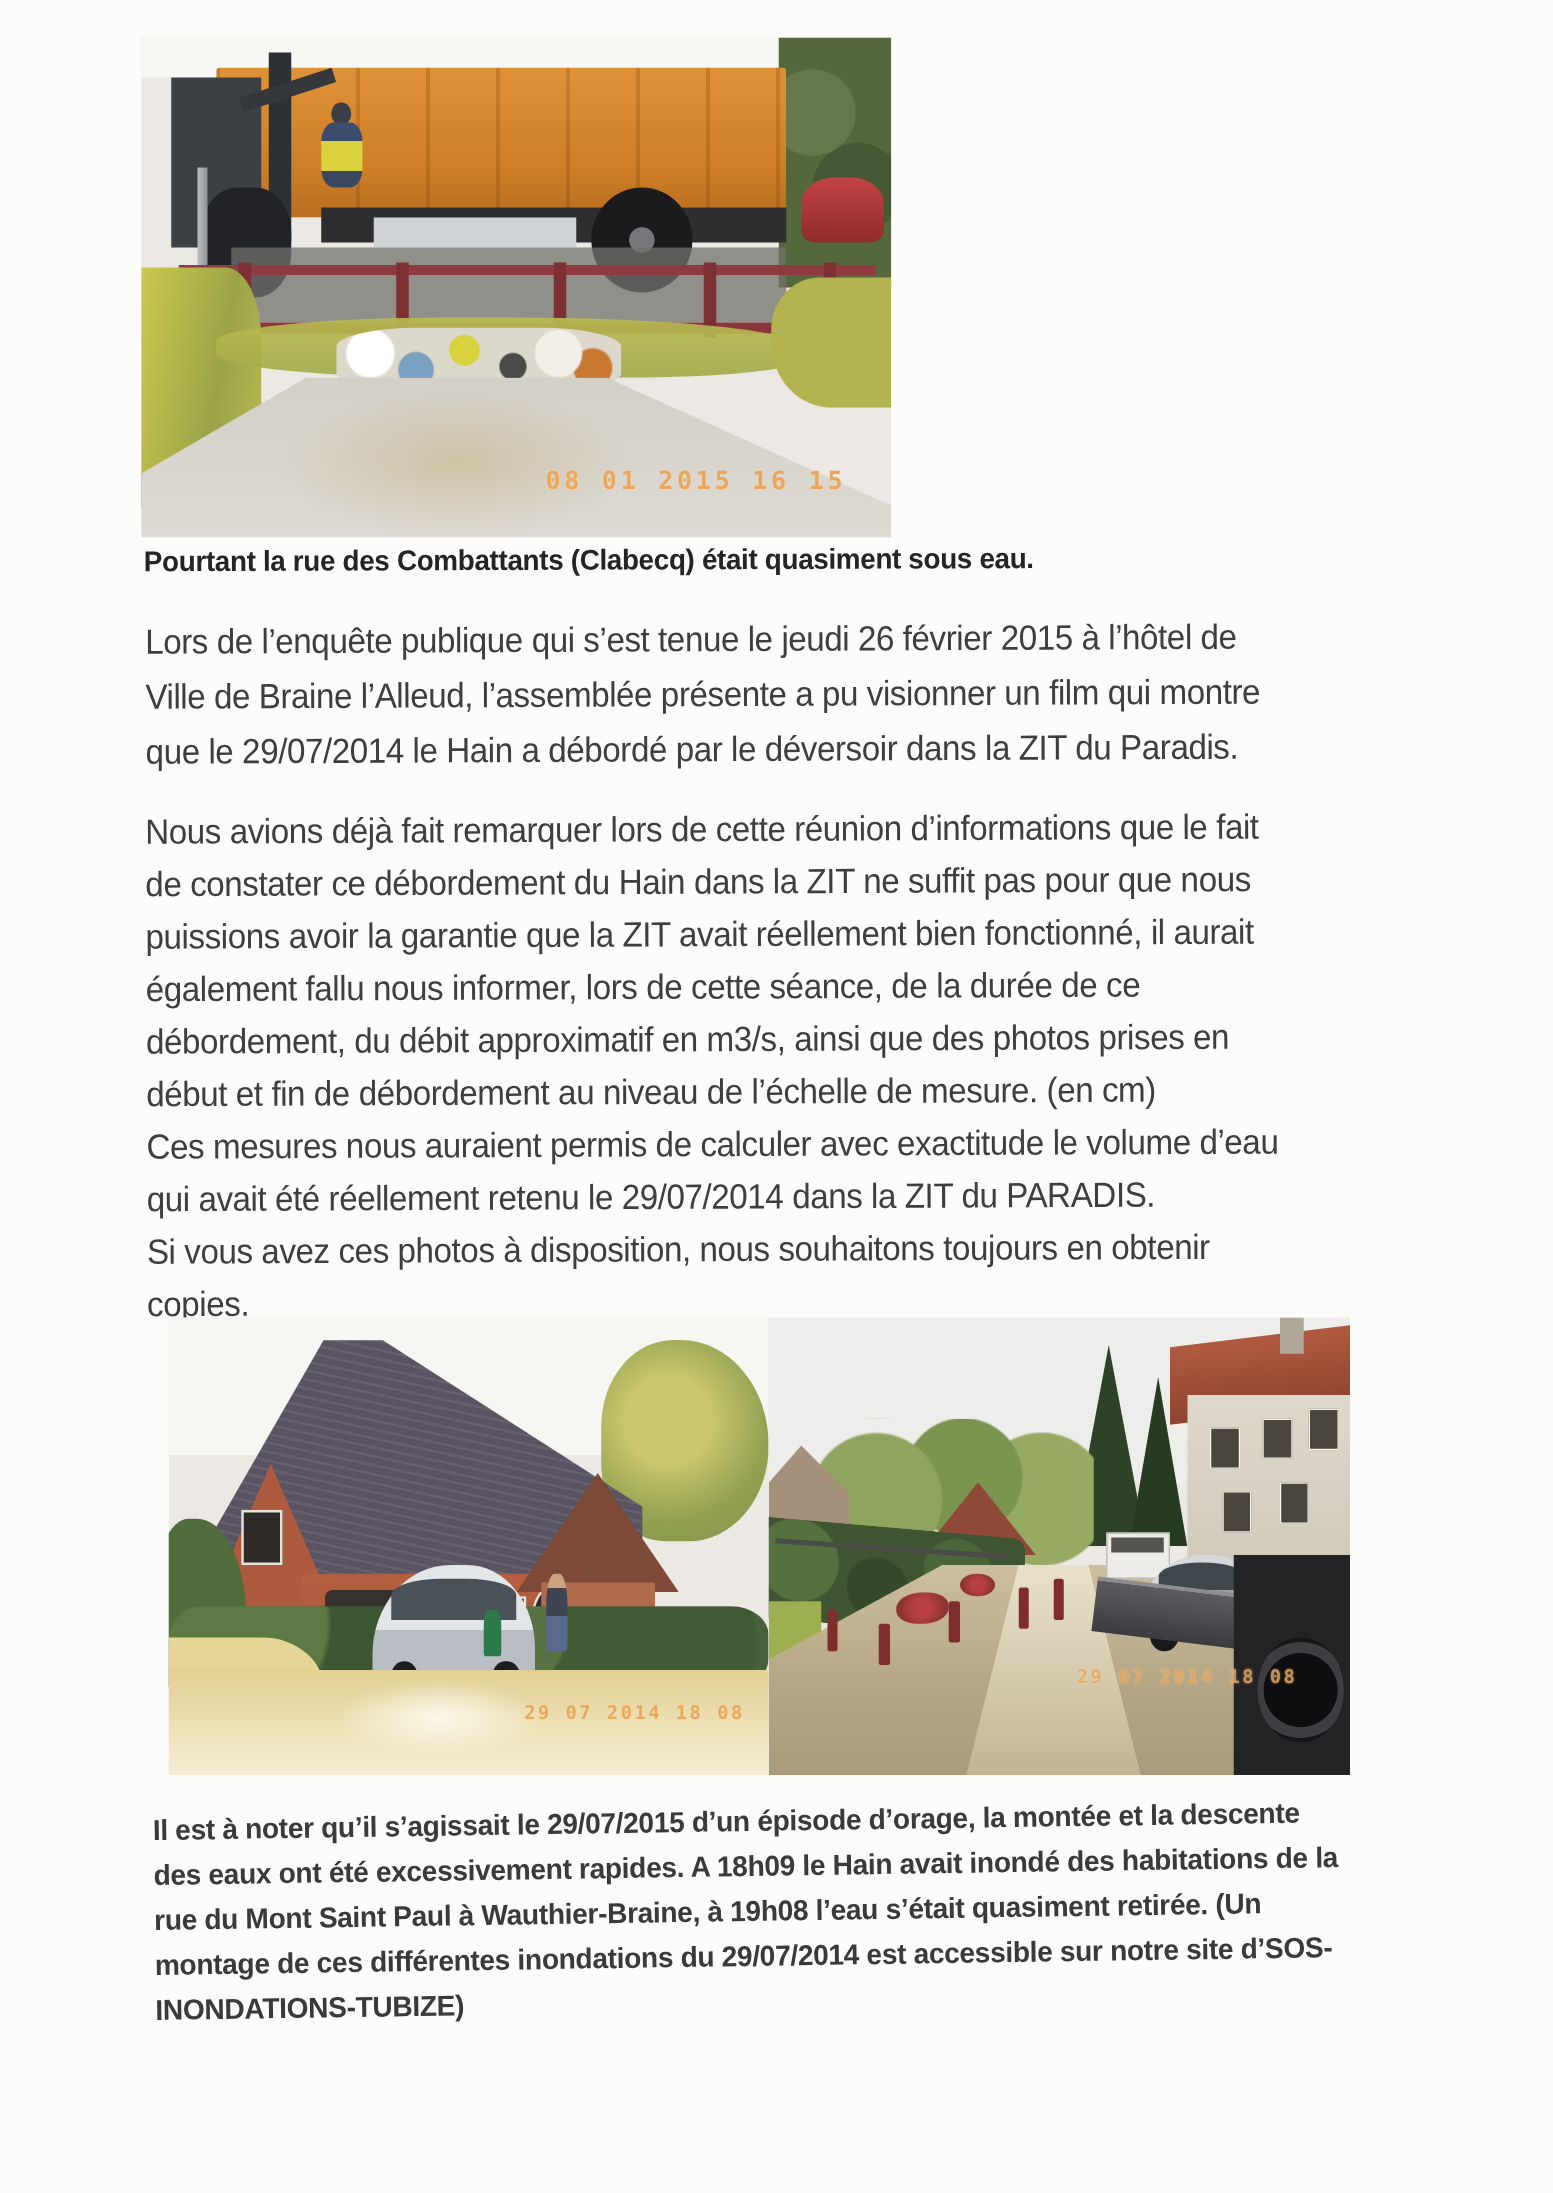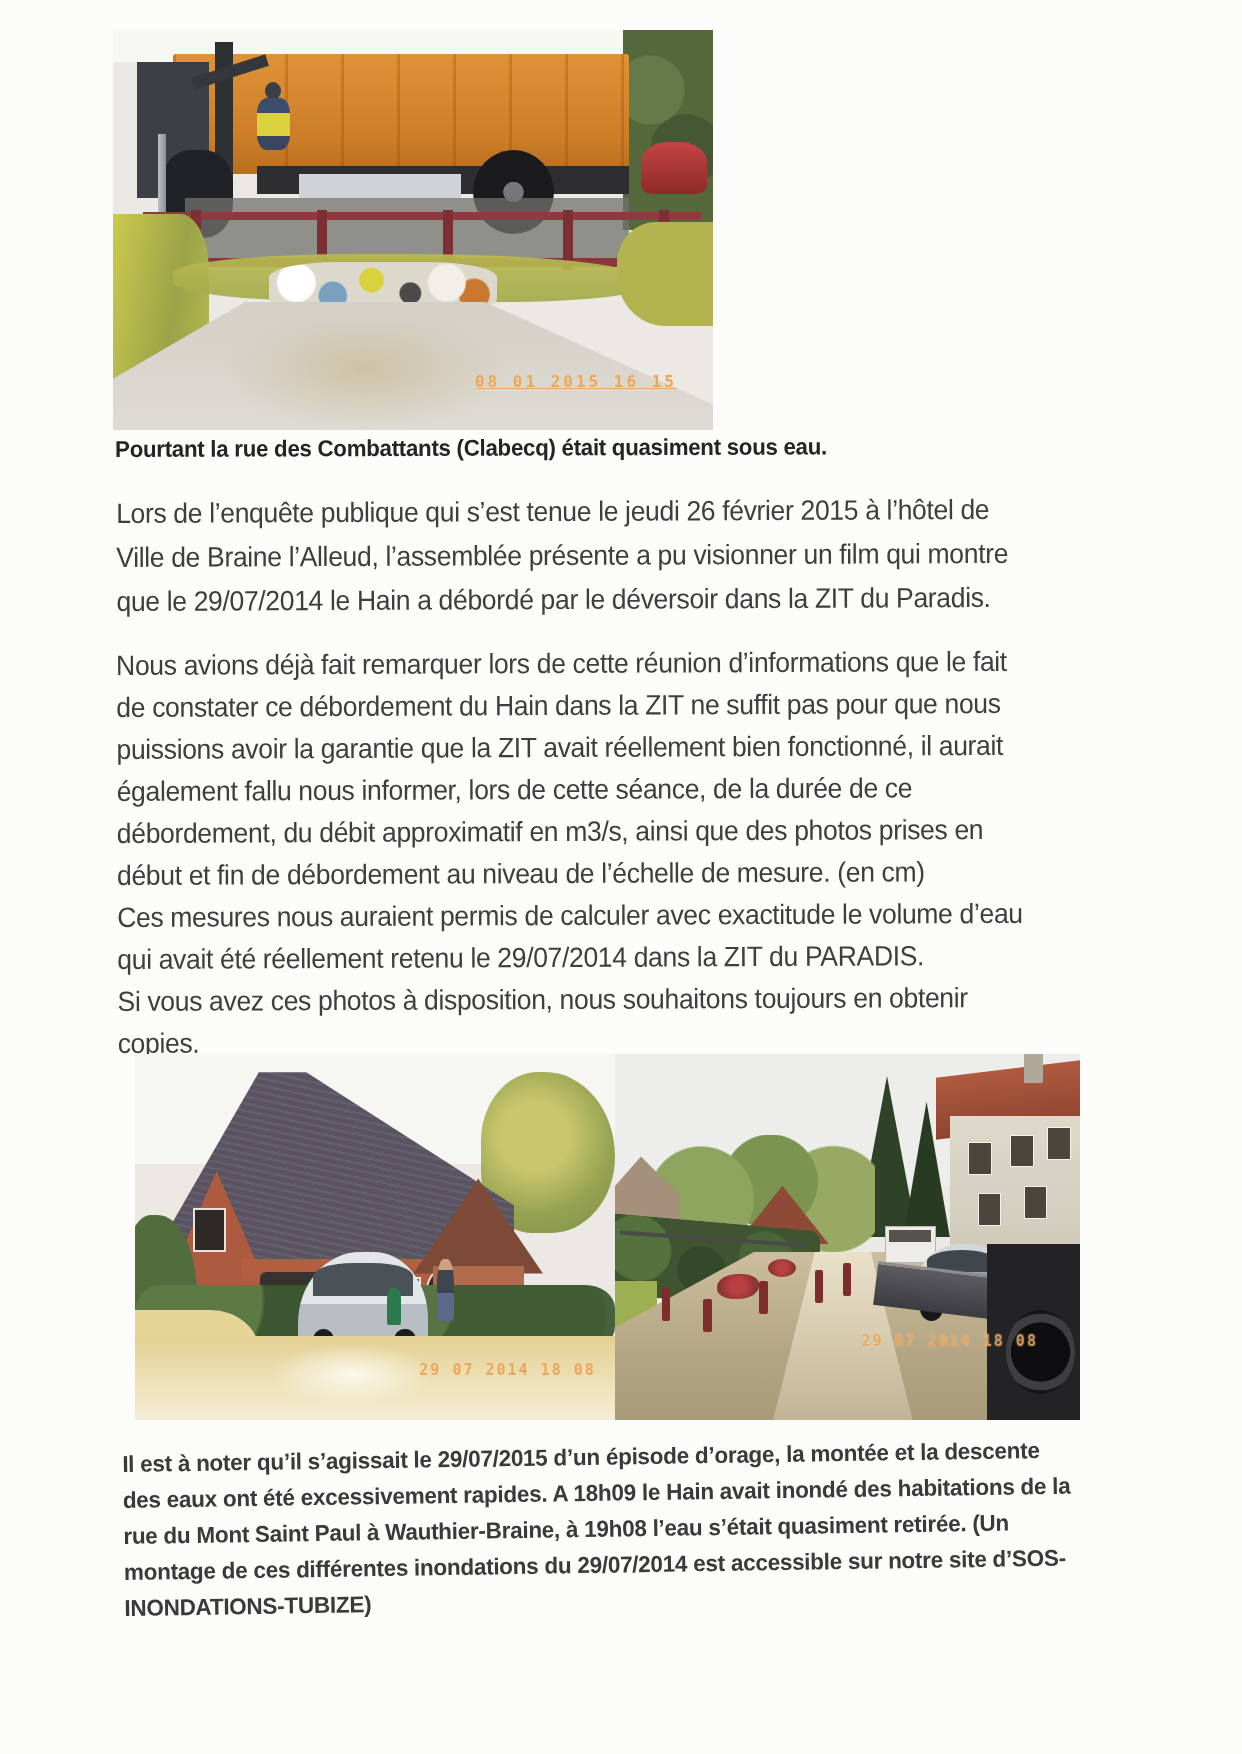--- a/index.html
+++ b/index.html
@@ -57,21 +57,21 @@
                     radial-gradient(circle at 28% 65%, #7aa0c0 0 8%, transparent 9%),
                     radial-gradient(circle at 45% 35%, #d8d23e 0 9%, transparent 10%),
                     radial-gradient(circle at 62% 60%, #4a4a48 0 7%, transparent 8%),
                     radial-gradient(circle at 78% 40%, #f2efe8 0 10%, transparent 11%),
                     radial-gradient(circle at 90% 62%, #c87830 0 7%, transparent 8%); }
   .pt-path      { left:0; top:68%; width:100%; height:32%;
                   background:linear-gradient(#d3d0c8,#dedbd4);
                   clip-path:polygon(22% 0, 62% 0, 100% 80%, 100% 100%, 0 100%, 0 60%); }
   .pt-pathtint  { left:18%; top:70%; width:48%; height:30%;
                   background:radial-gradient(ellipse, rgba(190,160,90,.35), transparent 70%); }
-  #photo-top .ts { right:6%; top:85.5%; font-size:16px;text-decoration:underline; }
+  #photo-top .ts { right:6%; top:85.5%; font-size:20px; }
 
   
   #photo-left { left:135px; top:1054px; width:480px; height:366px; }
   .pl-sky     { left:0; top:0; width:100%; height:30%; background:#f6f6f3; }
   .pl-tree    { left:72%; top:5%; width:28%; height:44%; border-radius:45% 55% 50% 40%;
                 background:radial-gradient(circle at 40% 40%, #c9c66d 0 28%, #95a251 62%, #7d9048); }
   .pl-roof    { left:3%; top:5%; width:76%; height:52%; 
                 background:repeating-linear-gradient(12deg, rgba(255,255,255,.07) 0 2px, transparent 2px 7px), #5a5462;
                 clip-path:polygon(0 100%, 30% 0, 43% 0, 100% 70%, 100% 100%); }
   .pl-gable   { left:5%; top:32%; width:24%; height:36%; background:#ad5a3e;

